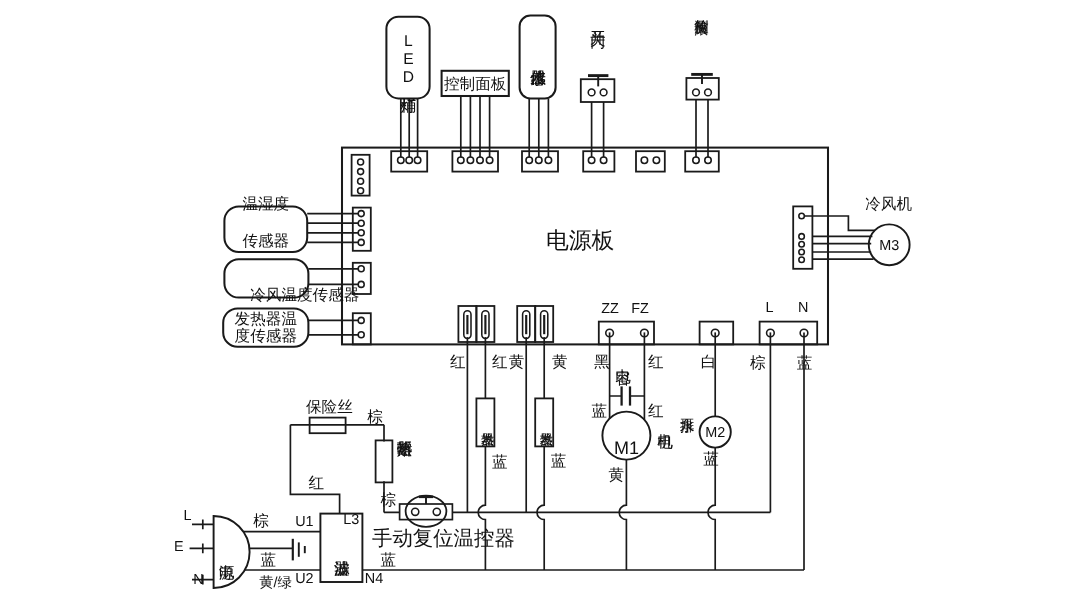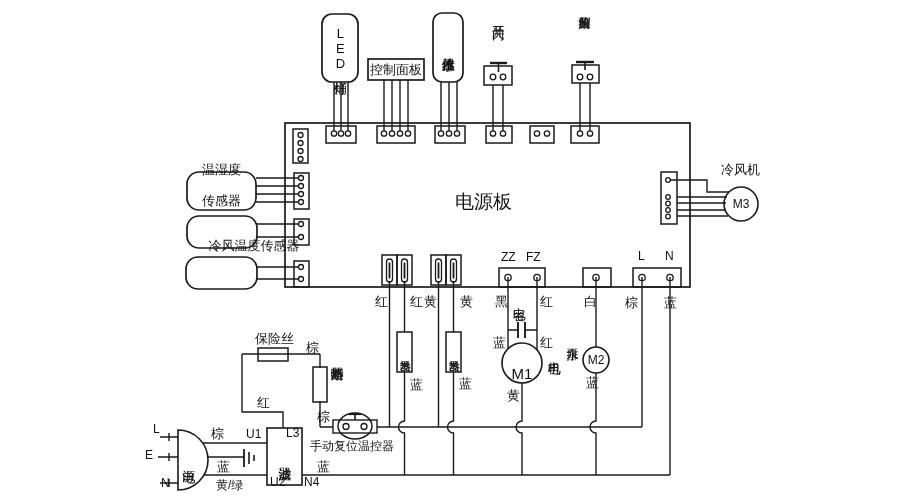--- a/index.html
+++ b/index.html
@@ -220,20 +220,24 @@
 <div class="lbl" style="left:455px;top:192px;font-size:19px;">电源板</div>
 
 <div class="lbl ctr" style="left:187px;top:174px;width:69px;height:22px;flex-direction:column;gap:17px;">
   <span>温湿度</span>
   <span>传感器</span>
 </div>
 <div class="lbl ctr" style="left:187px;top:231px;width:70px;height:30px;flex-direction:row;margin-left:32px;">
   <span>冷风温度</span>
   <span>传感器</span>
 </div>
+<div class="lbl ctr" style="left:186px;top:258px;width:71px;height:30px;flex-direction:column;">
+  <span>发热器温</span>
+  <span>度传感器</span>
+</div>
 
 <div class="lbl" style="left:721px;top:163px;">冷风机</div>
 <div class="lbl ctr f14" style="left:726px;top:196px;width:30px;height:16px;">M3</div>
 
 <div class="lbl f14" style="left:501px;top:251px;">ZZ</div>
 <div class="lbl f14" style="left:526px;top:251px;">FZ</div>
 <div class="lbl f14" style="left:638px;top:250px;">L</div>
 <div class="lbl f14" style="left:665px;top:250px;">N</div>
 
 <div class="lbl" style="left:375px;top:295px;">红</div>
@@ -260,24 +264,24 @@
 <div class="lbl v ctr f11" style="left:446px;top:333px;width:15px;height:38px;">发热器</div>
 <div class="lbl" style="left:410px;top:378px;">蓝</div>
 <div class="lbl" style="left:459px;top:377px;">蓝</div>
 
 <div class="lbl" style="left:255px;top:332px;">保险丝</div>
 <div class="lbl" style="left:306px;top:341px;">棕</div>
 <div class="lbl v" style="left:330px;top:357px;height:58px;">热熔断器</div>
 <div class="lbl" style="left:257px;top:396px;">红</div>
 <div class="lbl" style="left:317px;top:410px;">棕</div>
 <div class="lbl f14" style="left:286px;top:427px;">L3</div>
-<div class="lbl" style="left:310px;top:440px;font-size:12px;">手动复位温控器</div>
+<div class="lbl" style="left:310px;top:440px;font-size:17px;">手动复位温控器</div>
 <div class="lbl v ctr" style="left:267px;top:431px;width:35px;height:52px;">滤波器</div>
 <div class="lbl f14" style="left:246px;top:428px;">U1</div>
-<div class="lbl f14" style="left:246px;top:476px;margin-left:24px;">U2</div>
+<div class="lbl f14" style="left:246px;top:476px;">U2</div>
 <div class="lbl f14" style="left:304px;top:476px;">N4</div>
 <div class="lbl" style="left:317px;top:460px;">蓝</div>
 <div class="lbl v ctr" style="left:180px;top:441px;width:17px;height:38px;">电源</div>
 <div class="lbl f14" style="left:153px;top:423px;">L</div>
 <div class="lbl f14" style="left:145px;top:449px;">E</div>
 <div class="lbl f14" style="left:161px;top:477px;">N</div>
 <div class="lbl" style="left:211px;top:427px;">棕</div>
 <div class="lbl f12" style="left:216px;top:443px;margin-top:36px;">黄/绿</div>
 <div class="lbl" style="left:217px;top:460px;">蓝</div>
 

